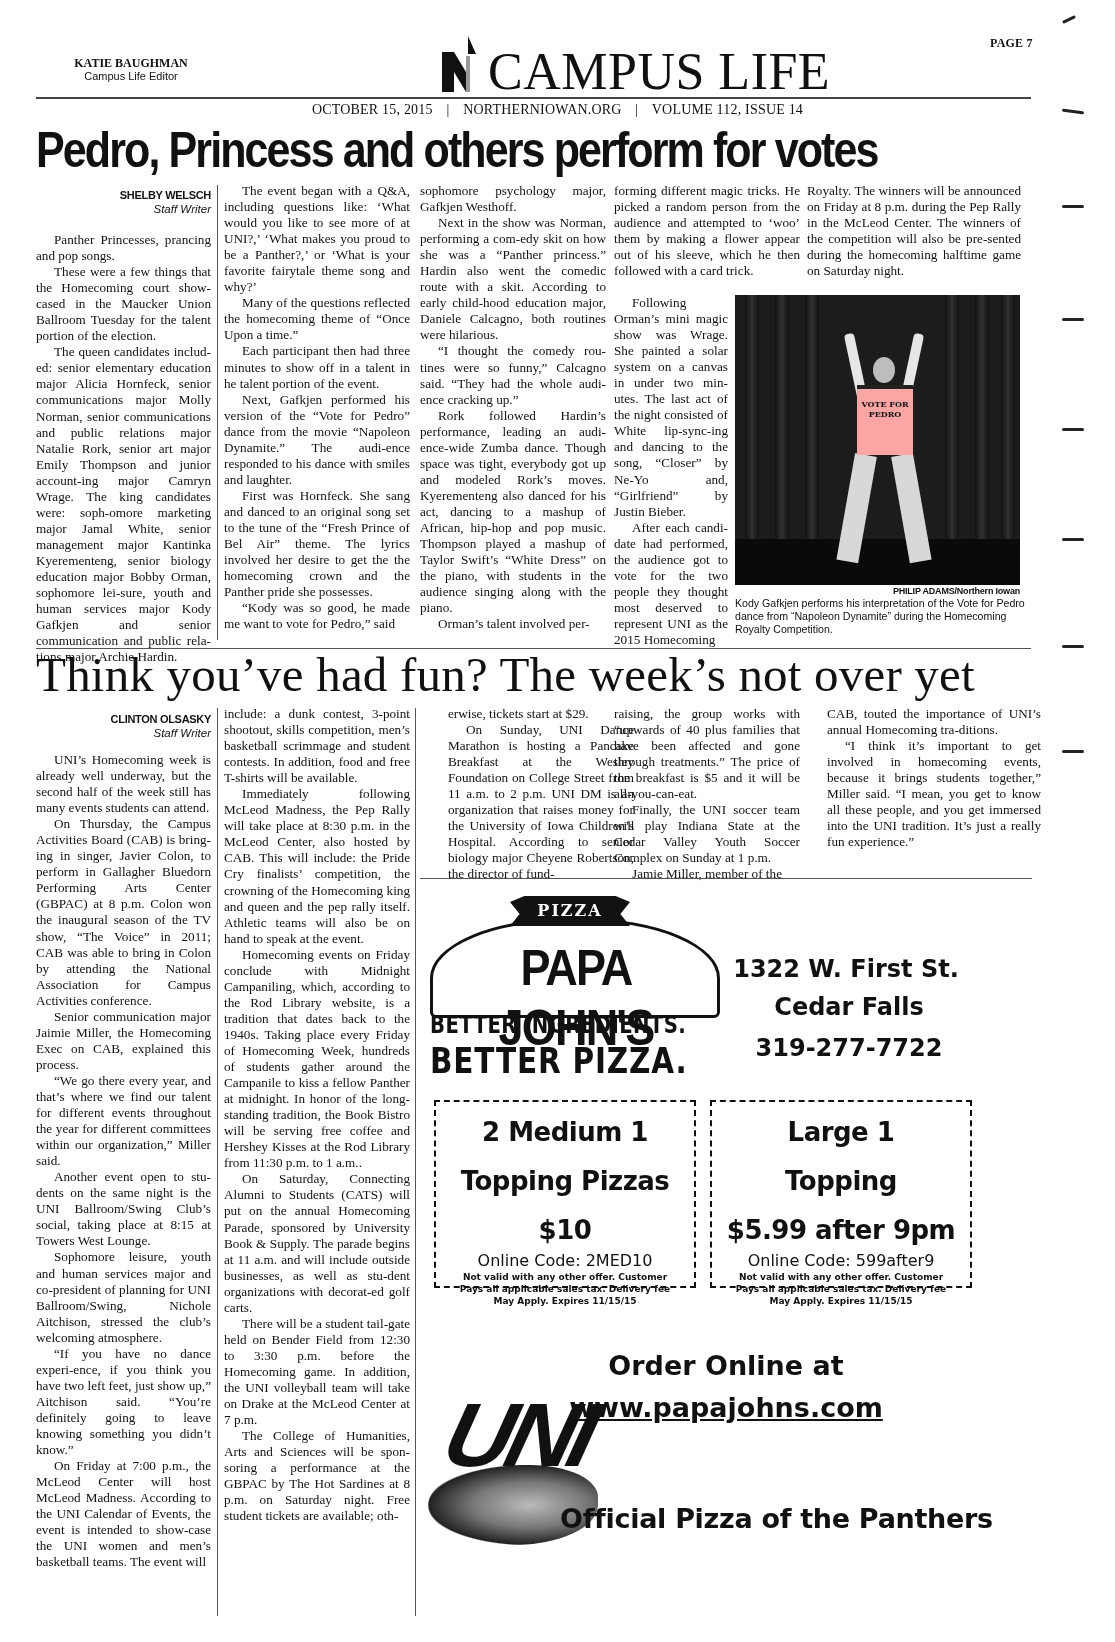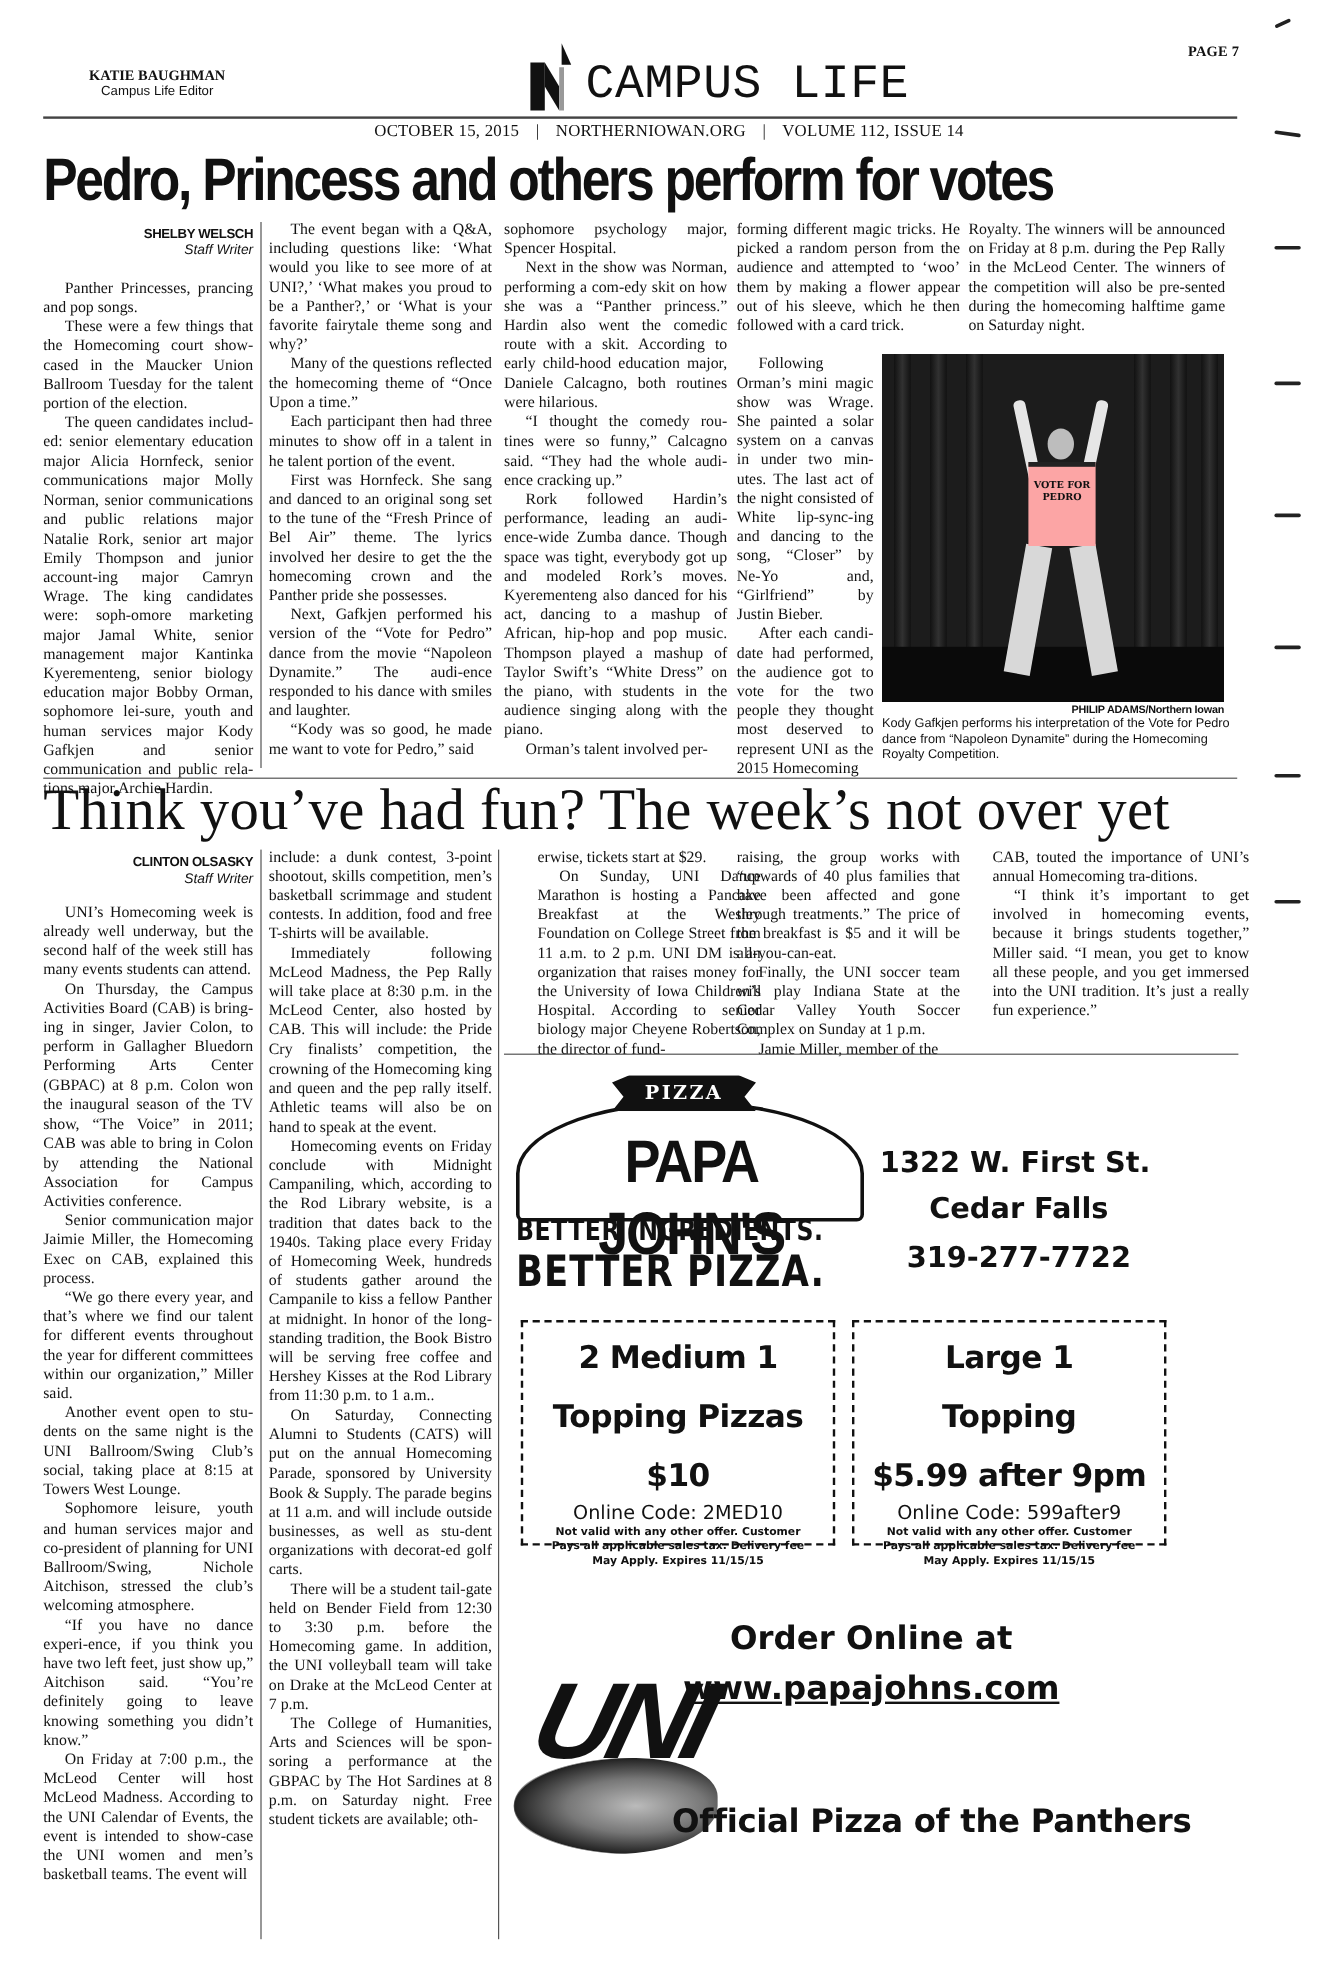--- a/index.html
+++ b/index.html
@@ -7,21 +7,21 @@
   body { position: relative; font-family: "Liberation Serif", "DejaVu Serif", serif; color: #111; }
 
   .abs { position: absolute; }
 
   
   .page-num { left: 990px; top: 36px; font-size: 12px; font-weight: bold; letter-spacing: 0.2px; }
   .editor { left: 66px; top: 57px; width: 130px; text-align: center; line-height: 13px; }
   .editor .nm { font-size: 12px; font-weight: bold; display: block; }
   .editor .rl { font-family: "Liberation Sans", sans-serif; font-size: 11px; display: block; }
   .logo-mark { left: 440px; top: 30px; width: 40px; height: 63px; }
-  .section-title { left: 488px; top: 50px; font-size: 40px; line-height: 44px; letter-spacing: 0.5px; font-family: Liberation Mono, monospace; }
+  .section-title { left: 488px; top: 50px; font-size: 52px; line-height: 44px; letter-spacing: 0.5px; }
   .rule-top { left: 36px; top: 97px; width: 995px; height: 2px; background: #444; }
   .dateline { left: 0; top: 102px; width: 1115px; text-align: center; font-size: 14px; letter-spacing: 0.2px; }
   .dateline .sep { margin: 0 10px; }
 
   
   .hl1 { left: 36px; top: 121px; width: 995px; font-family: "Liberation Sans", sans-serif; font-weight: bold;
          font-size: 50px; line-height: 58px; letter-spacing: -2.2px; transform: scaleX(0.86); transform-origin: left top; white-space: nowrap; }
 
   .byline { text-align: right; line-height: 14px; }
   .byline .bn { font-family: "Liberation Sans", sans-serif; font-weight: bold; font-size: 11px; display: block; letter-spacing: -0.3px; }
@@ -130,27 +130,27 @@
   <p>These were a few things that the Homecoming court show-cased in the Maucker Union Ballroom Tuesday for the talent portion of the election.</p>
   <p>The queen candidates includ-ed: senior elementary education major Alicia Hornfeck, senior communications major Molly Norman, senior communications and public relations major Natalie Rork, senior art major Emily Thompson and junior account-ing major Camryn Wrage. The king candidates were: soph-omore marketing major Jamal White, senior management major Kantinka Kyerementeng, senior biology education major Bobby Orman, sophomore lei-sure, youth and human services major Kody Gafkjen and senior communication and public rela-tions major Archie Hardin.</p>
 </div>
 
 <div class="abs vrule" style="left:217px; top:185px; height:455px;"></div>
 
 <div class="abs col" style="left:224px; top:183px; width:186px;">
   <p>The event began with a Q&amp;A, including questions like: ‘What would you like to see more of at UNI?,’ ‘What makes you proud to be a Panther?,’ or ‘What is your favorite fairytale theme song and why?’</p>
   <p>Many of the questions reflected the homecoming theme of “Once Upon a time.”</p>
   <p>Each participant then had three minutes to show off in a talent in he talent portion of the event.</p>
+  <p>Next, Gafkjen performed his version of the “Vote for Pedro” dance from the movie “Napoleon Dynamite.” The audi-ence responded to his dance with smiles and laughter.</p>
   <p>First was Hornfeck. She sang and danced to an original song set to the tune of the “Fresh Prince of Bel Air” theme. The lyrics involved her desire to get the the homecoming crown and the Panther pride she possesses.</p>
-  <p>Next, Gafkjen performed his version of the “Vote for Pedro” dance from the movie “Napoleon Dynamite.” The audi-ence responded to his dance with smiles and laughter.</p>
   <p>“Kody was so good, he made me want to vote for Pedro,” said</p>
 </div>
 
 <div class="abs col" style="left:420px; top:183px; width:186px;">
-  <p class="noind">sophomore psychology major, Spencer Hospital.</p>
+  <p class="noind">sophomore psychology major, Gafkjen Westhoff.</p>
   <p>Next in the show was Norman, performing a com-edy skit on how she was a “Panther princess.” Hardin also went the comedic route with a skit. According to early child-hood education major, Daniele Calcagno, both routines were hilarious.</p>
   <p>“I thought the comedy rou-tines were so funny,” Calcagno said. “They had the whole audi-ence cracking up.”</p>
   <p>Rork followed Hardin’s performance, leading an audi-ence-wide Zumba dance. Though space was tight, everybody got up and modeled Rork’s moves. Kyerementeng also danced for his act, dancing to a mashup of African, hip-hop and pop music. Thompson played a mashup of Taylor Swift’s “White Dress” on the piano, with students in the audience singing along with the piano.</p>
   <p>Orman’s talent involved per-</p>
 </div>
 
 <div class="abs col" style="left:614px; top:183px; width:186px;">
   <p class="noind">forming different magic tricks. He picked a random person from the audience and attempted to ‘woo’ them by making a flower appear out of his sleeve, which he then followed with a card trick.</p>
 </div>
 

